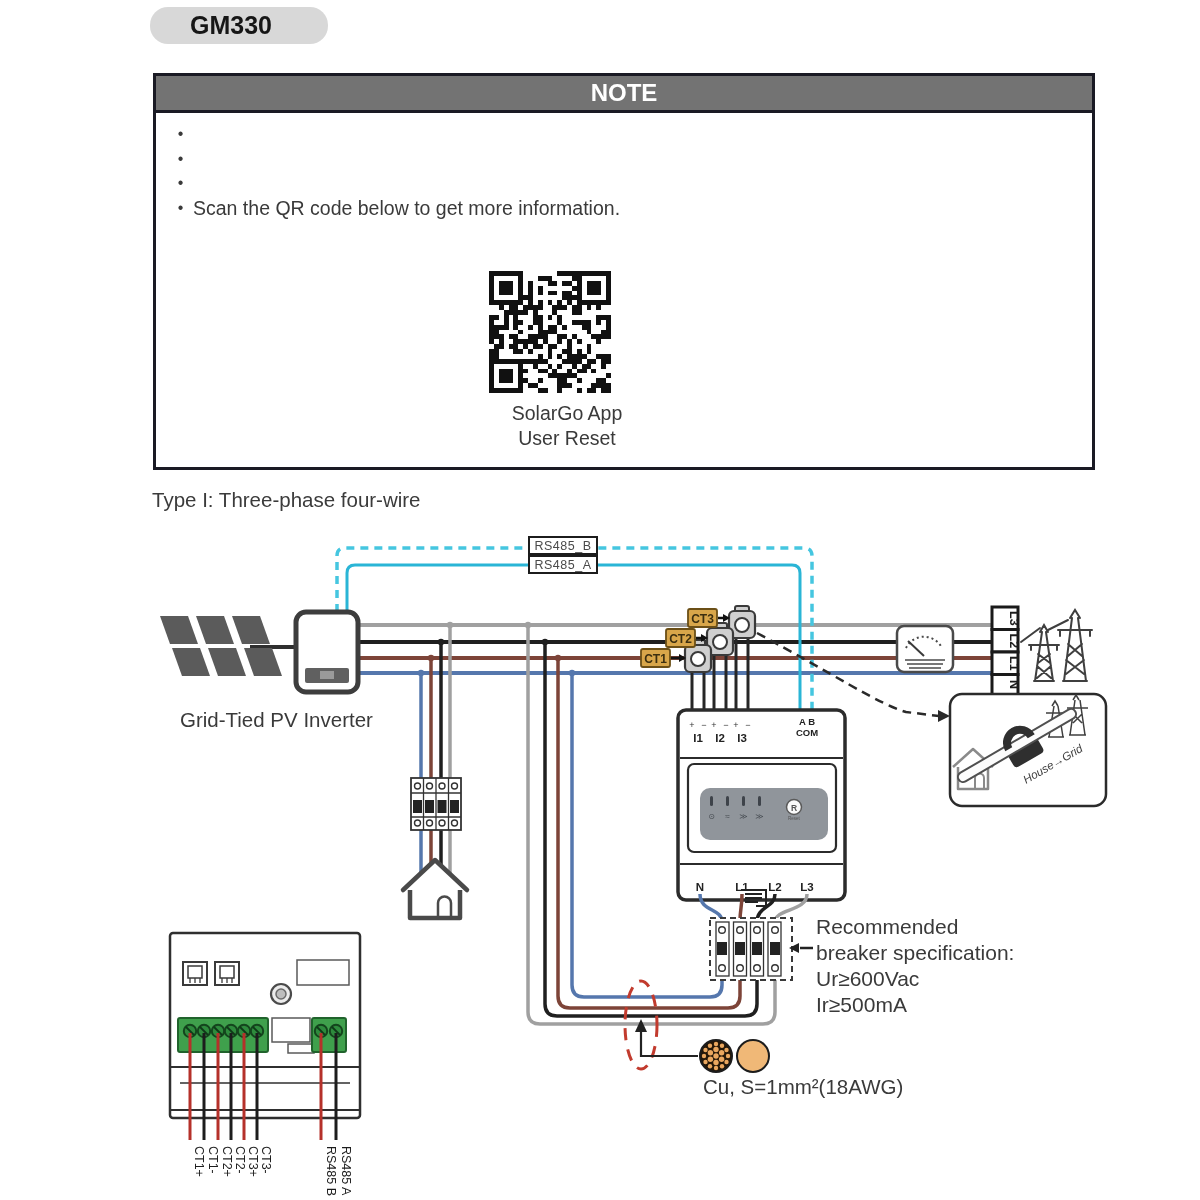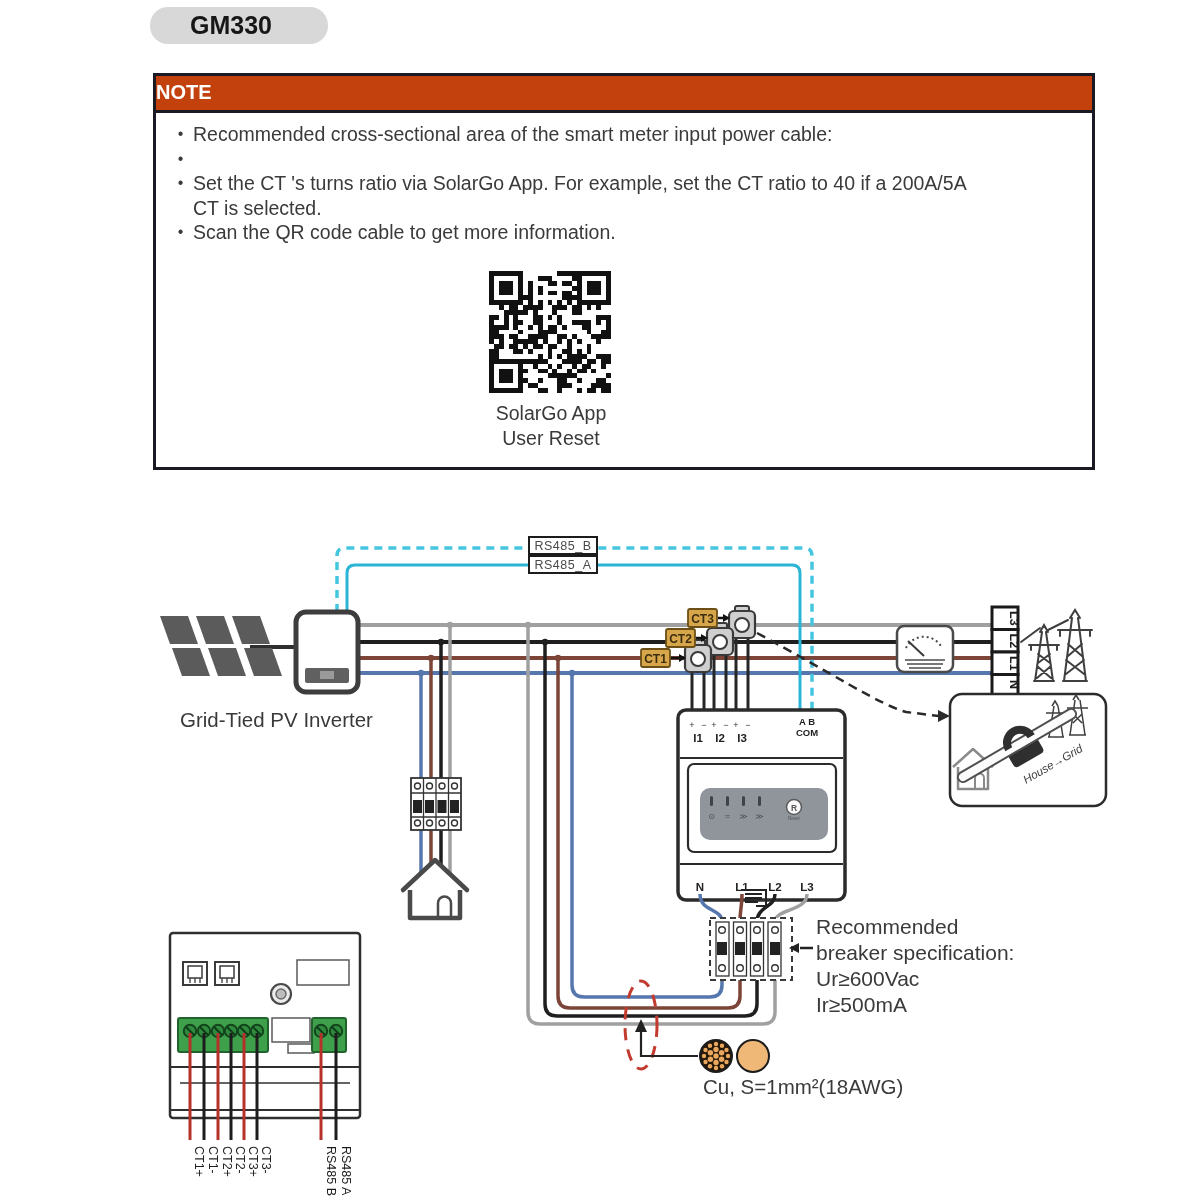--- a/index.html
+++ b/index.html
@@ -4,28 +4,28 @@
 <style>
   html,body{margin:0;padding:0;background:#fff;}
   #page{position:relative;width:1200px;height:1200px;background:#ffffff;overflow:hidden;
         font-family:"Liberation Sans","DejaVu Sans",sans-serif;color:#3a3a3a;}
   .abs{position:absolute;}
   
   .badge{left:150px;top:7px;width:178px;height:37px;background:#d8d8d8;border-radius:18px;
          font-weight:bold;font-size:25px;line-height:37px;padding-left:40px;color:#161616;box-sizing:border-box;}
   
   .notebox{left:153px;top:73px;width:942px;height:397px;border:3px solid #1a1a24;box-sizing:border-box;background:#fff;}
-  .notehead{height:34px;background:#c2410c;border-bottom:3px solid #1a1a24;
-            color:#fff;font-weight:bold;font-size:20px;line-height:33px;}
+  .notehead{height:34px;background:#737373;border-bottom:3px solid #1a1a24;
+            color:#fff;font-weight:bold;font-size:24px;text-align:center;line-height:33px;}
   .bullets{padding:9px 18px 0 12px;font-size:19.5px;line-height:24.5px;color:#3a3a3a;}
   .bul{display:flex;}
   .bul .mk{width:25px;text-align:center;flex:0 0 25px;font-size:16px;}
   .qrwrap{left:333px;top:195px;width:122px;height:122px;}
   .qrwrap svg{width:122px;height:122px;display:block;background:#fff;}
-  .qrcap{left:300px;top:325px;width:190px;text-align:center;font-size:19.5px;line-height:24.5px;color:#3a3a3a;}
+  .qrcap{left:316px;top:325px;width:190px;text-align:center;font-size:19.5px;line-height:24.5px;color:#3a3a3a;}
   .sectitle{left:152px;top:488px;font-size:20.5px;color:#3b3b3b;}
   
   text{font-family:"Liberation Sans","DejaVu Sans",sans-serif;fill:#3a3a3a;}
   .lab20{font-size:20.5px;}
   .lab21{font-size:21px;}
   .boxlab{font-size:12.5px;fill:#4a4a4a;letter-spacing:.5px;}
   .term{font-size:11.5px;font-weight:bold;fill:#222;}
   .tiny{font-size:9px;fill:#333;}
   .tinyb{font-size:9.5px;font-weight:600;fill:#222;}
   .ctt{font-size:12px;font-weight:bold;fill:#3c2f10;}
@@ -40,37 +40,32 @@
 <div id="page">
 
   <div class="abs badge">GM330</div>
 
   <div class="abs notebox">
     <div class="notehead">NOTE</div>
     <div class="bullets">
       <div class="bul">
           <span class="mk">•</span>
         <div>
-            <div>Recommended cross-sectional area of the smart meter input power cable:</div>
           </div>
         </div>
       <div class="bul">
           <span class="mk">•</span>
         </div>
       <div class="bul">
           <span class="mk">•</span>
-        <div>
-            <div>Set the CT 's turns ratio via SolarGo App. For example, set the CT ratio to 40 if a 200A/5A</div>
-             <div>CT is selected.</div>
-          </div>
         </div>
       <div class="bul">
           <span class="mk">•</span>
         <div>
-            <div>Scan the QR code cable to get more information.</div>
+            <div>Scan the QR code below to get more information.</div>
           </div>
         </div>
     </div>
     <div class="abs qrwrap">
         <svg id="qr" viewBox="0 0 25 25" shape-rendering="crispEdges">
           <g fill="#111">
             <rect x="0" y="0" width="1" height="1"></rect>
             <rect x="1" y="0" width="1" height="1"></rect>
             <rect x="2" y="0" width="1" height="1"></rect>
             <rect x="3" y="0" width="1" height="1"></rect>
@@ -393,20 +388,21 @@
             <rect x="24" y="24" width="1" height="1"></rect>
           </g>
         </svg>
       </div>
     <div class="abs qrcap">
       <div>SolarGo App</div>
       <div>User Reset</div>
     </div>
   </div>
 
+  <div class="abs sectitle">Type I: Three-phase four-wire</div>
 
   <svg class="abs" style="left:0;top:0" width="1200" height="1200" viewBox="0 0 1200 1200">
 
     <g fill="none">
       <path d="M358,625 H993" stroke="#a0a0a0" stroke-width="4"></path>
       <path d="M358,642 H993" stroke="#1f1f1f" stroke-width="4"></path>
       <path d="M358,658 H993" stroke="#7d4438" stroke-width="4"></path>
       <path d="M358,673 H993" stroke="#5577ad" stroke-width="4"></path>
     </g>
 

